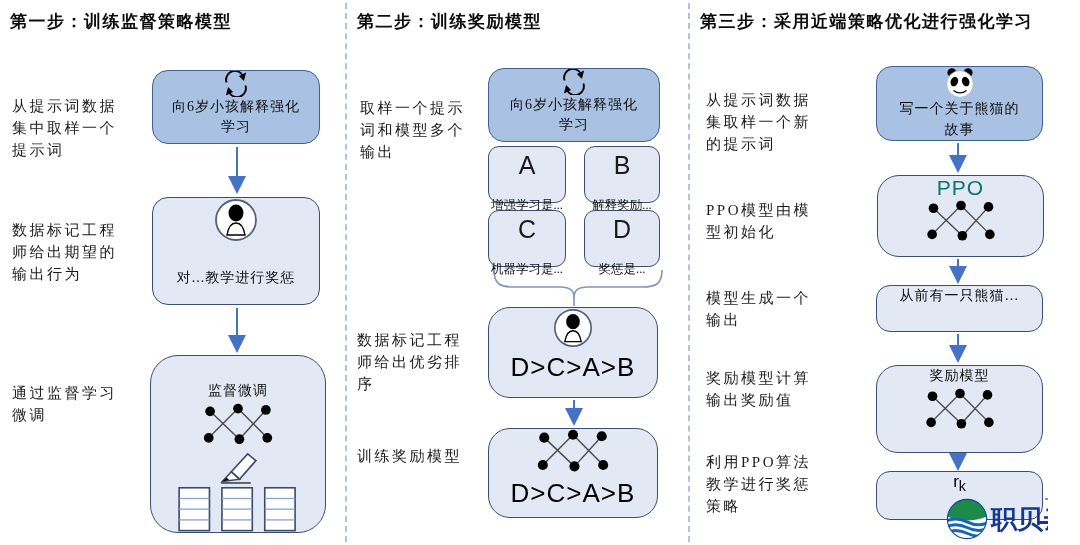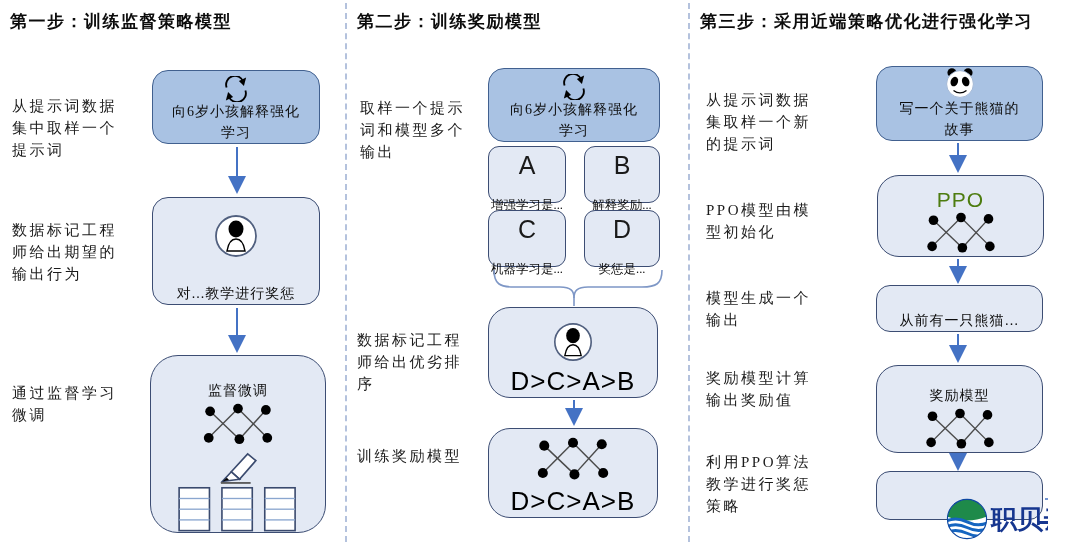--- a/index.html
+++ b/index.html
@@ -5,28 +5,28 @@
   *{margin:0;padding:0;box-sizing:border-box}
   html,body{background:#fff}
   .canvas{position:relative;width:1048px;height:545px;background:#ffffff;overflow:hidden;
           font-family:"Liberation Sans",sans-serif;color:#111}
   .divider{position:absolute;top:3px;bottom:3px;width:0;border-left:2px dashed #b4c2dd}
   .col-title{position:absolute;font-family:"Liberation Serif",serif;font-weight:700;
              font-size:17px;letter-spacing:1.5px;color:#0c0c0c;white-space:nowrap}
   .side-label{position:absolute;font-family:"Liberation Serif",serif;font-size:15px;
               line-height:1.45;letter-spacing:2.5px;color:#1b1b1b;white-space:pre-line}
   .node{position:absolute;display:flex;flex-direction:column;align-items:center;
-        justify-content:flex-end;text-align:center;border-radius:16px}
+        justify-content:flex-start;text-align:center;border-radius:16px}
   .node.dark{background:#a9c2e3;border:1.8px solid #41608f}
   .node.light{background:#e3e9f4;border:1.8px solid #3c4d73}
   .node.small{border-radius:11px;justify-content:flex-start}
   .cn{font-family:"Liberation Serif",serif;font-size:14px;line-height:1.45;
       letter-spacing:1px;white-space:pre-line;color:#0e0e0e}
   .latin{font-size:26px;letter-spacing:1px;color:#000}
-  .ppo-label{font-size:21px;letter-spacing:1px;color:#4d7c0f}
+  .ppo-label{font-size:21px;letter-spacing:1px;color:#0f766e}
   .rk-label{font-size:17px;color:#000}
   .out-letter{font-size:25px;line-height:1;margin-top:6px;color:#1a1a1a}
   .out-text{font-family:"Liberation Serif",serif;font-size:12.5px;margin-top:19px;
             white-space:nowrap;color:#0e0e0e}
   svg.overlay{position:absolute;left:0;top:0;pointer-events:none}
   .icon{display:block}
   .wm{position:absolute;left:946px;top:498px;display:flex;align-items:center;gap:3px;z-index:5}
   .wm-text{font-weight:700;font-size:26px;color:#16368f;position:relative;white-space:nowrap}
   .wm-text::after{content:"";position:absolute;left:46%;top:55%;width:55%;height:3px;background:#16368f}
 </style>

